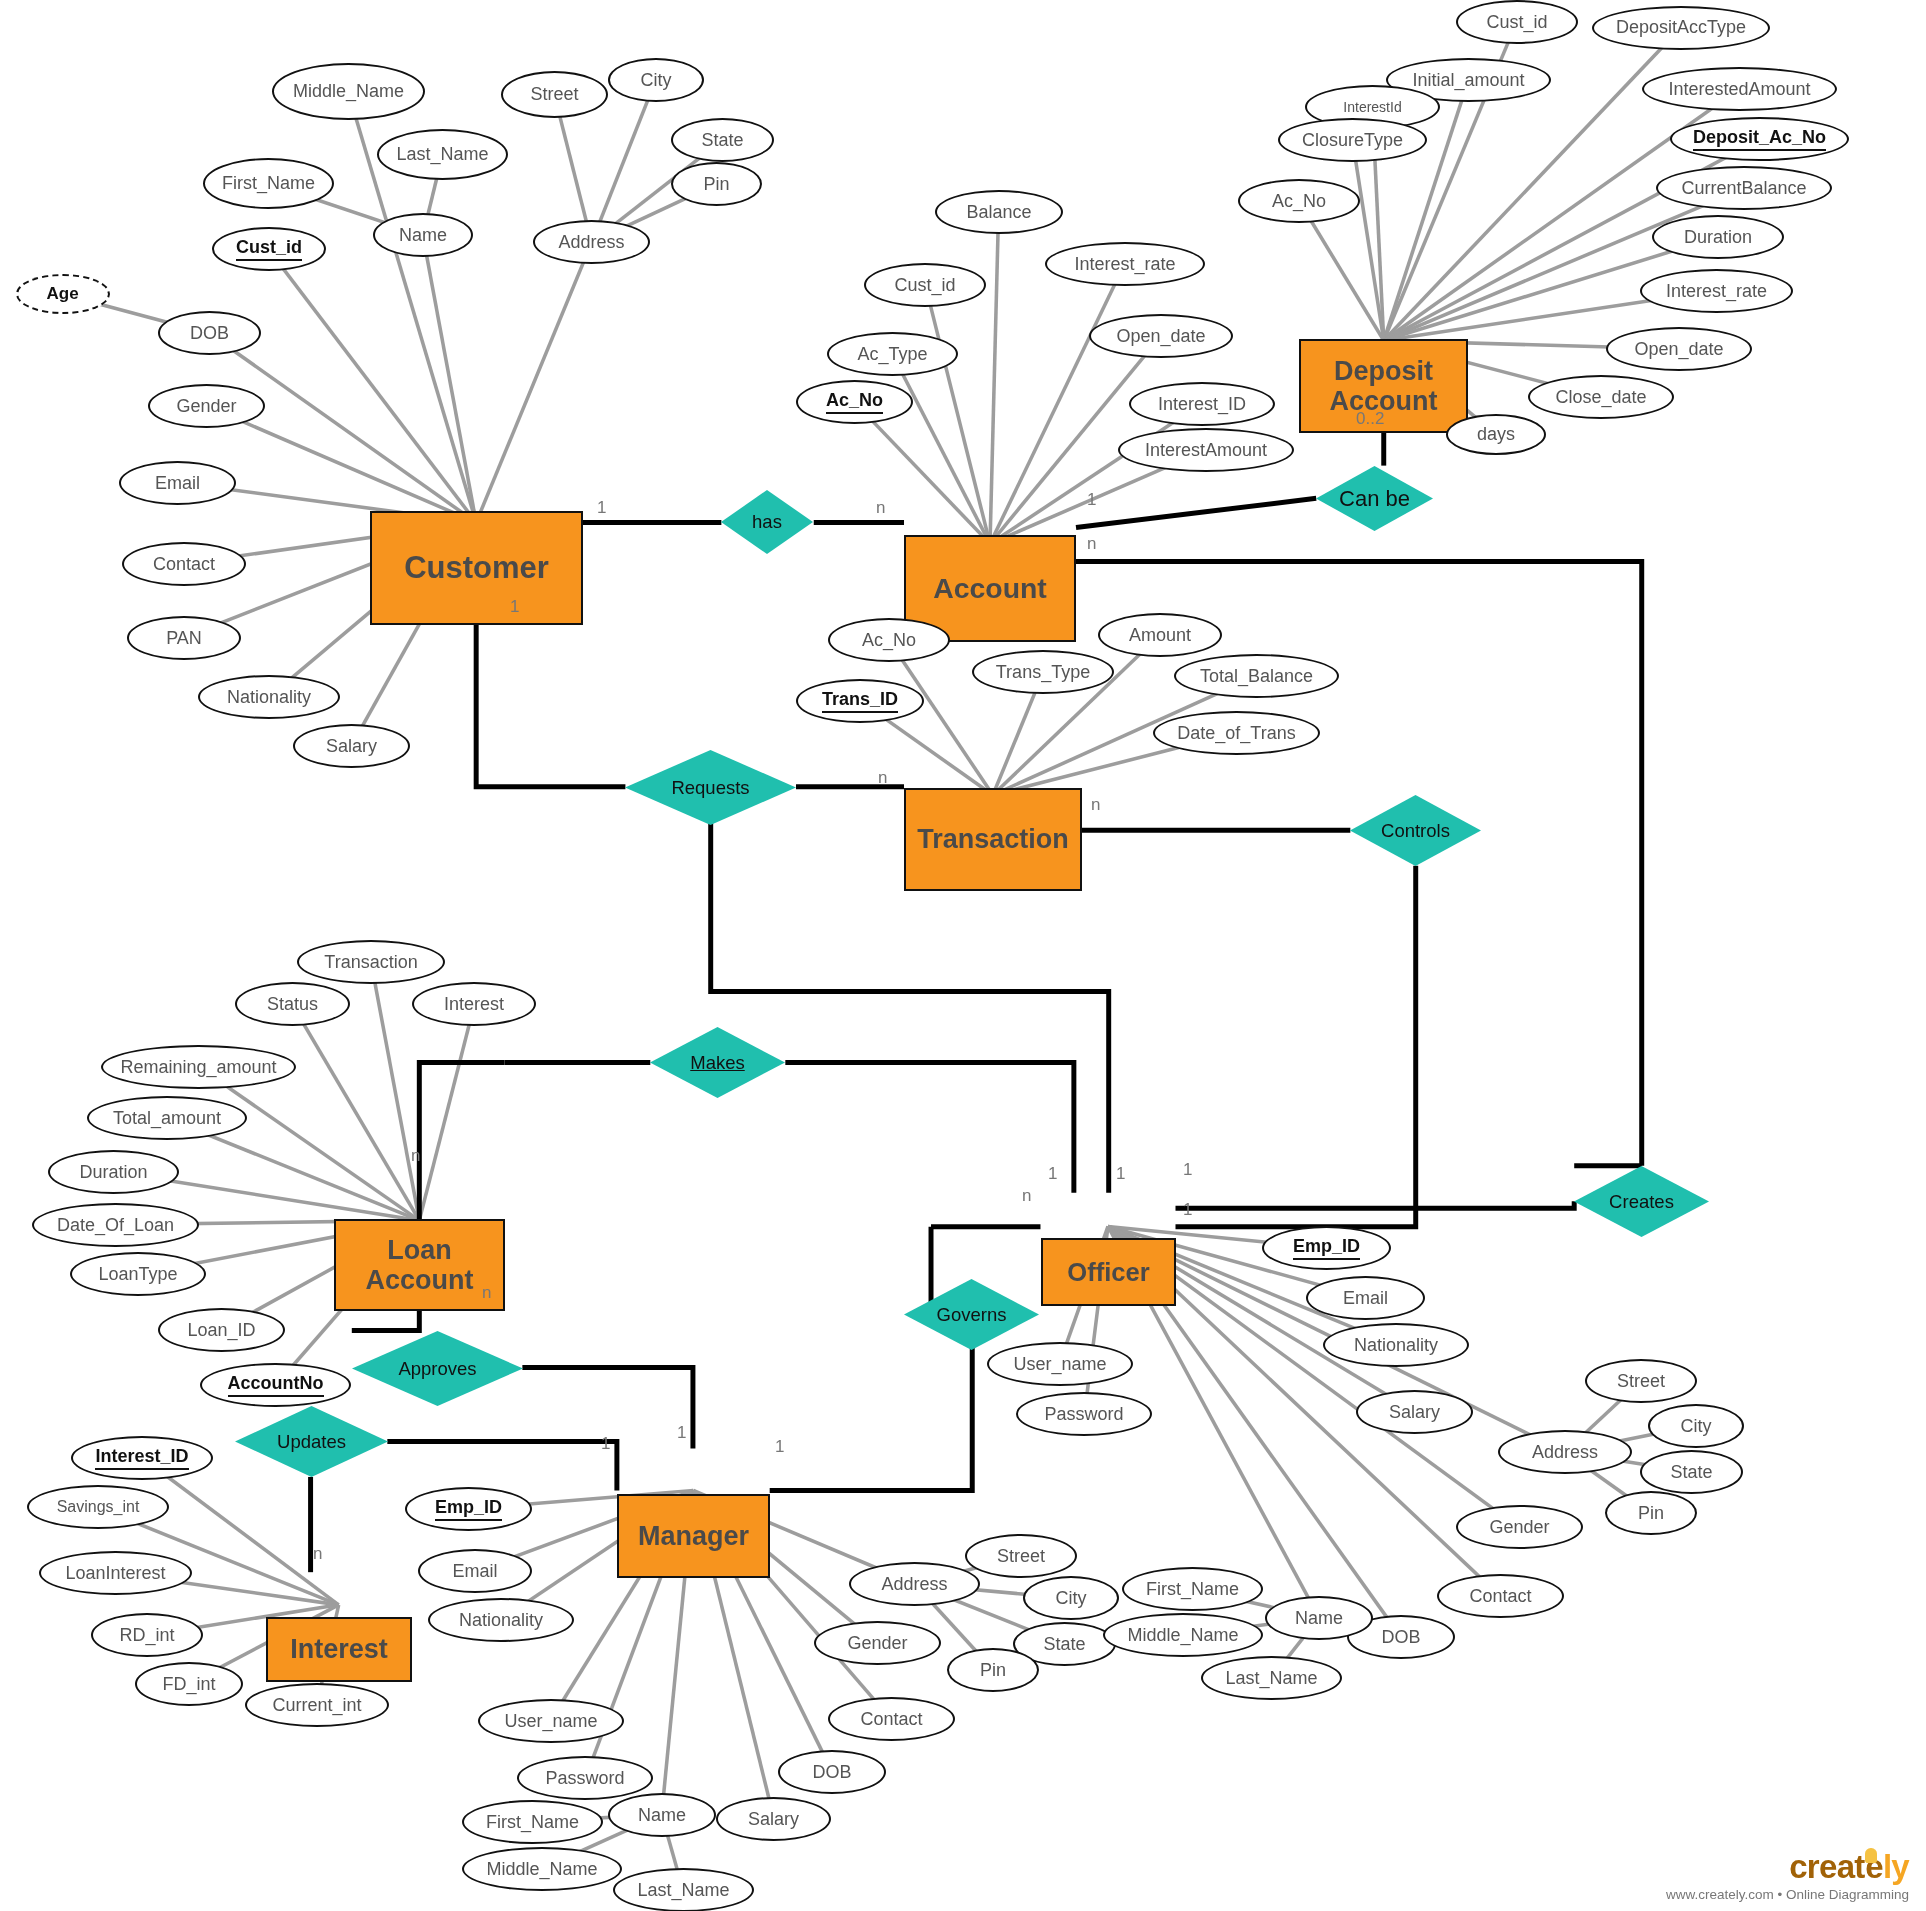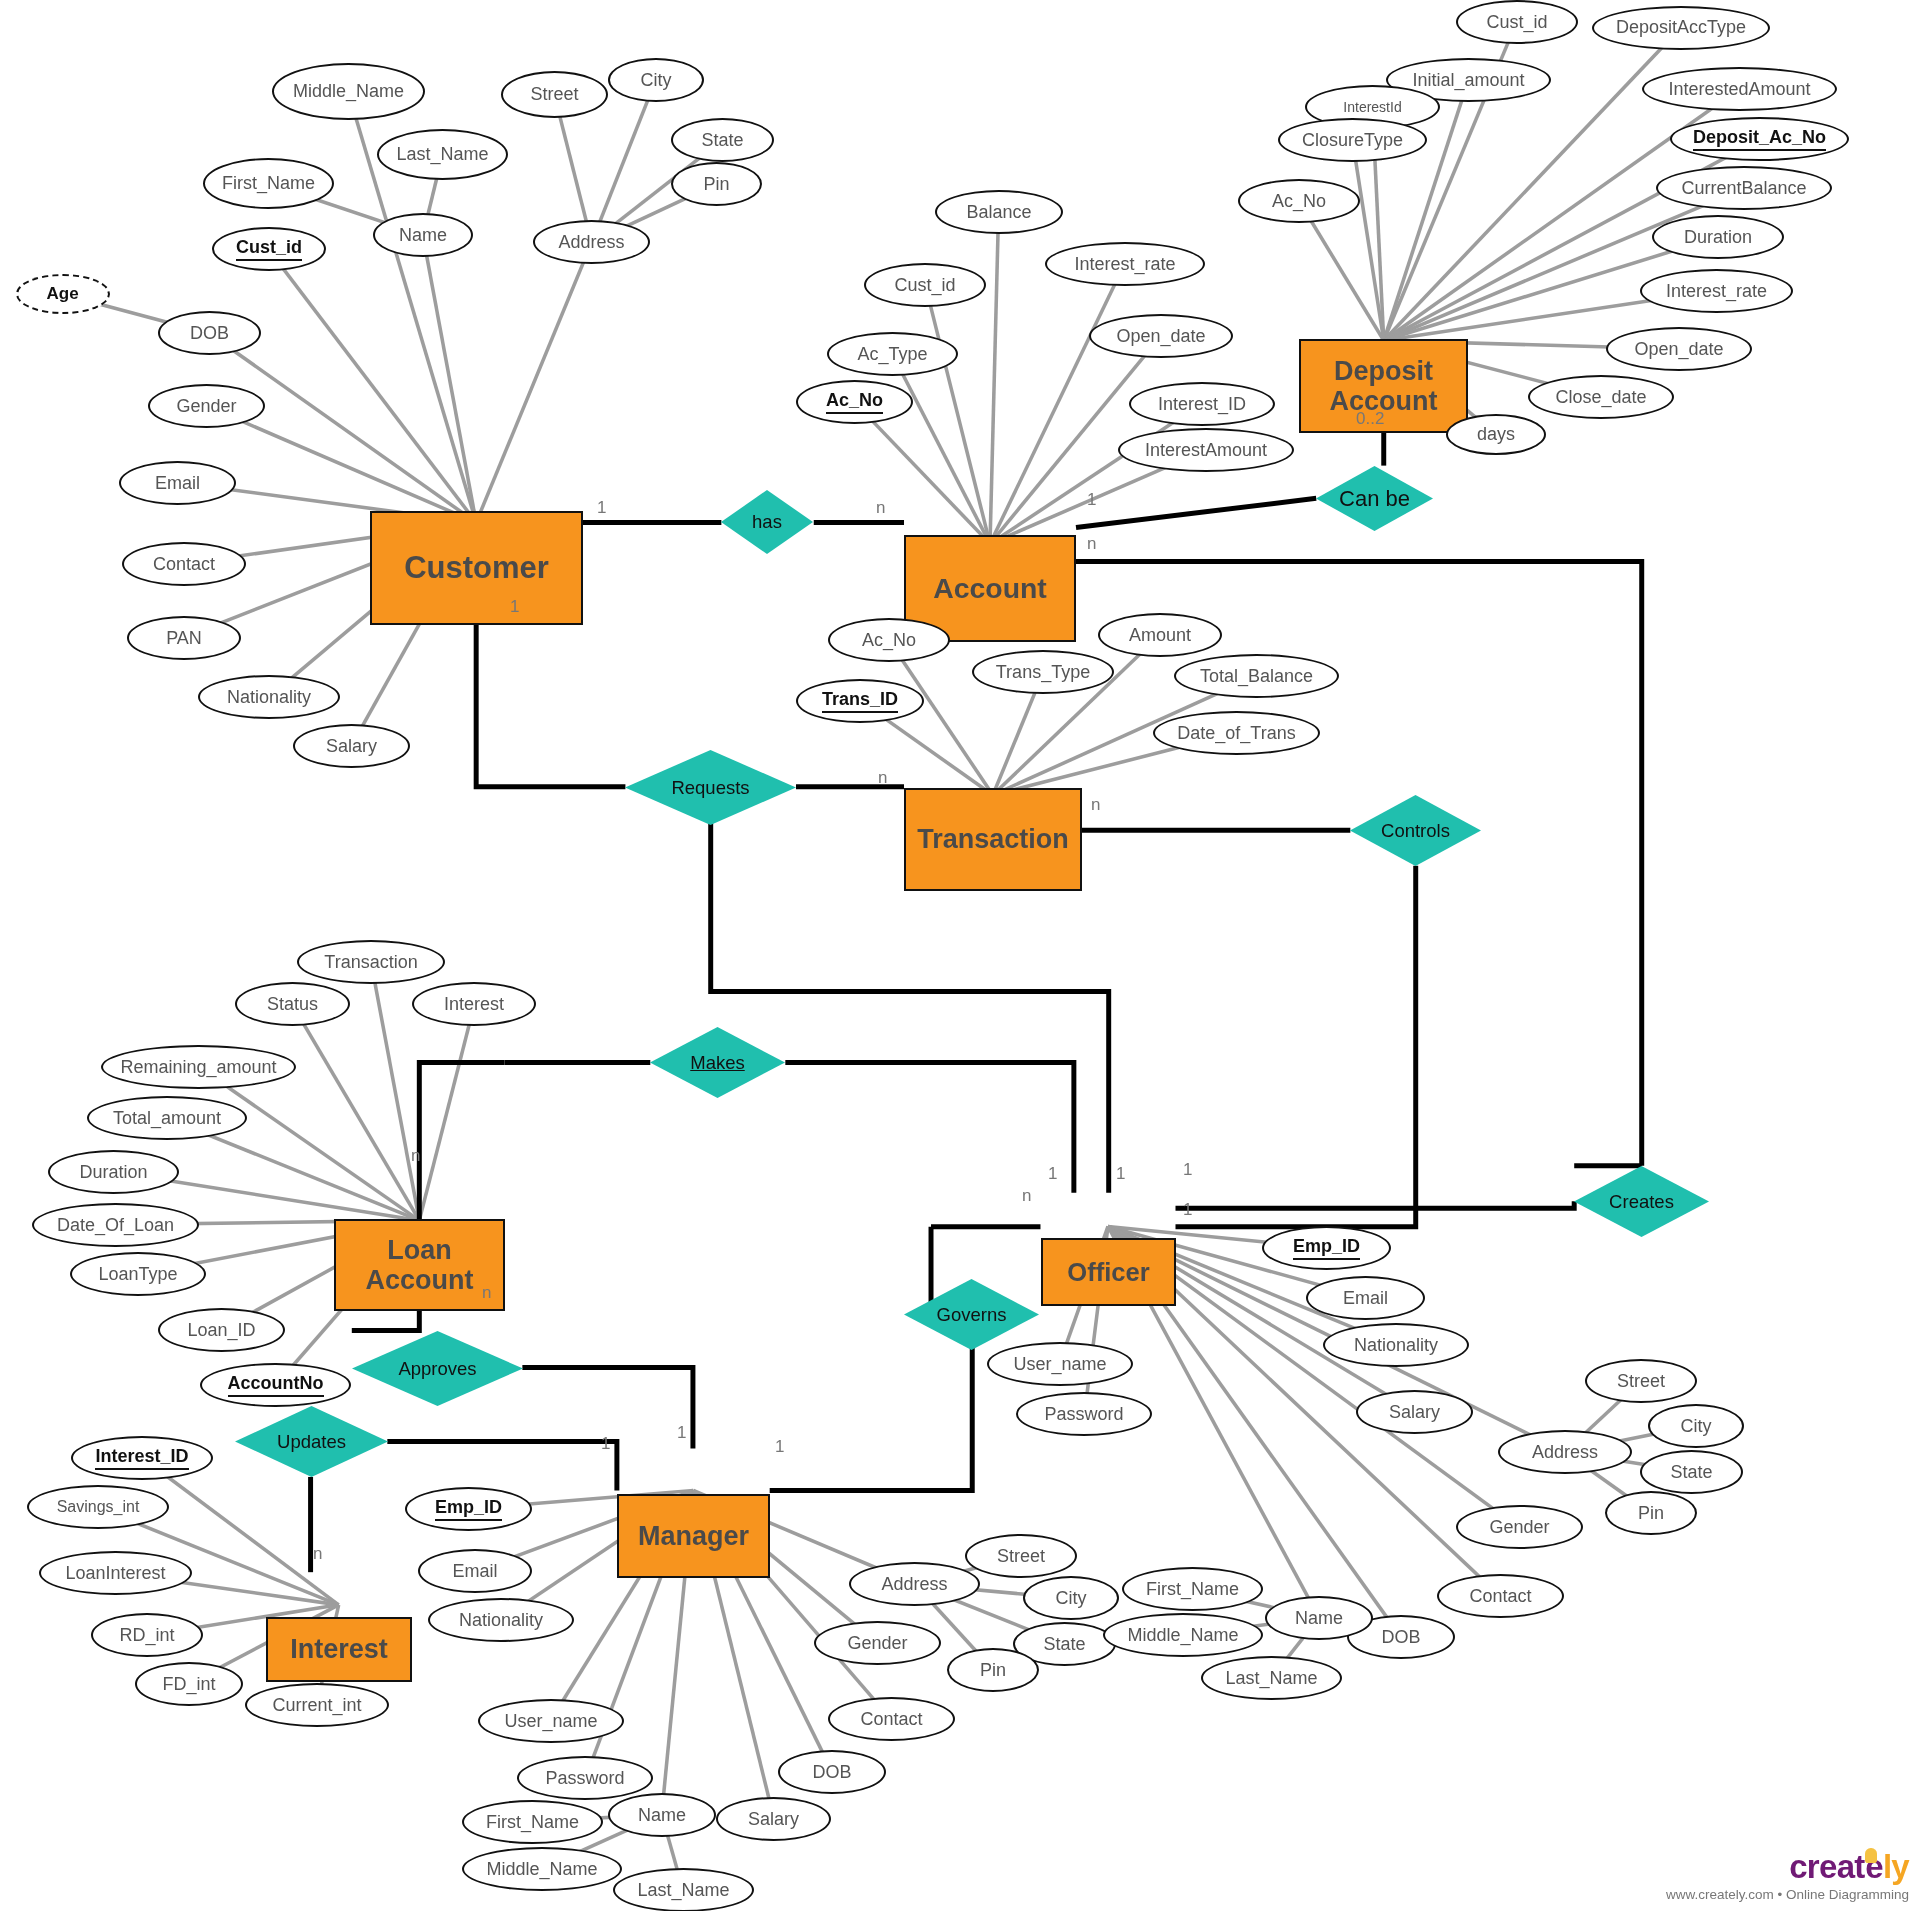--- a/index.html
+++ b/index.html
@@ -11,21 +11,21 @@
   .entity{background:#F6A14A;border:2.1px solid #111;color:#4a4a4a;font-weight:bold;line-height:1.12;}
   .entity.strong{background:#F7941E;margin-top:45px;}
   .rel{background:#20BFAE;color:#111;font-weight:normal;
        clip-path:polygon(50% 0%,100% 50%,50% 100%,0% 50%);}
   .attr{background:#fff;border:2.1px solid #111;border-radius:50%;color:#555;}
   .attr.key > span{border-bottom:2.1px solid #111;padding-bottom:0.7px;font-weight:bold;color:#111;text-align:right;}
   .attr.derived{border-style:dashed;border-width:2.1px;font-weight:bold;color:#111;}
   .card{position:absolute;color:#777;font-size:17px;font-family:"Liberation Sans",sans-serif;}
   #brand{position:absolute;right:17px;bottom:10px;text-align:right;}
   #brand .logo{font-size:33px;font-weight:bold;letter-spacing:-0.7px;}
-  #brand .logo .blue{color:#701a75;}
+  #brand .logo .blue{color:#a16207;}
   #brand .logo .orange{color:#F5A623;}
   #brand .tag{font-size:13.5px;color:#777;margin-top:1.4px;}
   .bulb{display:inline-block;width:12px;height:15.6px;background:#F5C242;border-radius:5.7px 5.7px 2.8px 2.8px;vertical-align:-1.4px;margin-right:-11.4px;position:relative;top:-15.6px;}
 </style>
 </head>
 <body>
 
 <div id="stage">
   <svg id="edges" viewBox="0 0 2710 2690" width="1926" height="1912">
       <line x1="489.5" y1="128" x2="670" y2="735" stroke="#9d9d9d" stroke-width="5"></line>

